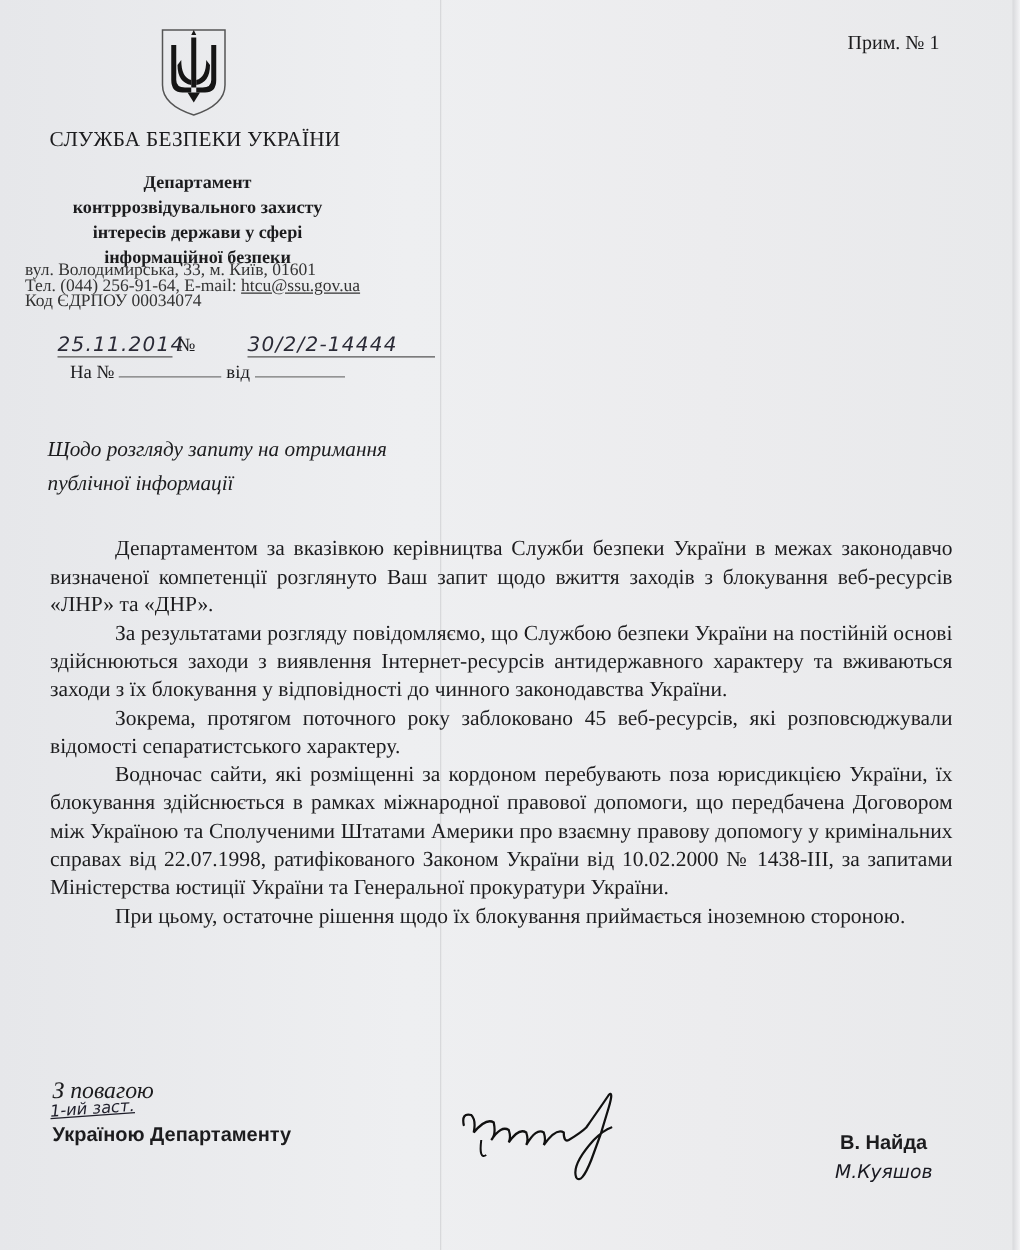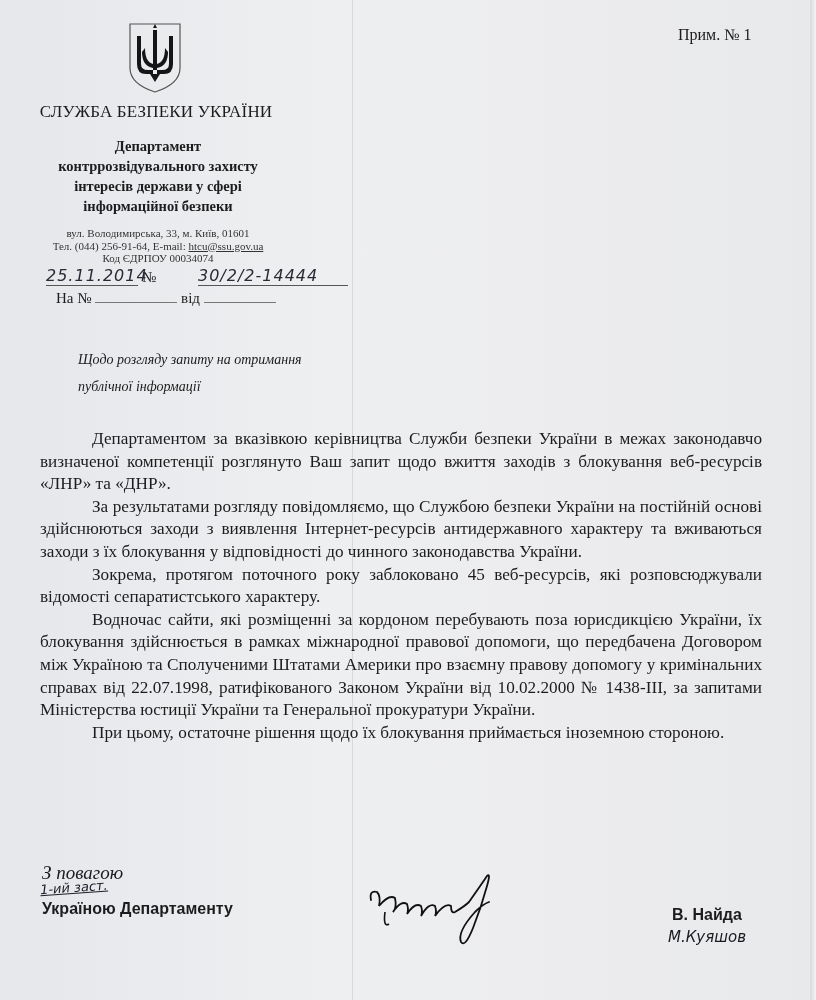--- a/index.html
+++ b/index.html
@@ -29,22 +29,22 @@
     }
     .agency {
       position: absolute; left: 36px; top: 102px; width: 240px;
       font-size: 17px; letter-spacing: 0.2px; text-align: center;
     }
     .dept {
       position: absolute; left: 20px; top: 136px; width: 276px;
       text-align: center; font-weight: bold; font-size: 14.5px; line-height: 20px;
     }
     .contacts {
-      position: absolute; left: 20px; top: 227px; width: 276px;
-      text-align: center; font-size: 11px; line-height: 12.5px; color: #333;
+      position: absolute; left: 20px; top: 211px; width: 276px;
+      font-size: 14px; line-height: 12.5px; color: #333;
     }
     .contacts .email { text-decoration: underline; }
     .regline {
       position: absolute; left: 46px; top: 268px; width: 260px; height: 22px;
       font-size: 15px;
     }
     .hand {
       font-family: "DejaVu Sans", sans-serif; font-style: italic;
       color: #2a2a36; letter-spacing: 1px; font-size: 16px;
     }
@@ -58,21 +58,21 @@
     }
     .refline .blank { display: inline-block; width: 82px; border-bottom: 1px solid #777; height: 12px; vertical-align: baseline; }
     .refline .blank2 { display: inline-block; width: 72px; border-bottom: 1px solid #777; height: 12px; }
 
     .annex {
       position: absolute; left: 678px; top: 26px; font-size: 16px;
     }
 
     .subject {
       position: absolute; left: 38px; top: 346px; width: 400px;
-      font-style: italic; font-size: 14px; line-height: 27px; margin-left: 40px;
+      font-style: italic; font-size: 17px; line-height: 27px;
     }
 
     
     .body-text {
       position: absolute; left: 40px; top: 428px; width: 722px;
       font-size: 17.2px; line-height: 22.6px; text-align: justify;
       text-align-last: left;
     }
     .body-text p { text-indent: 52px; }
 

